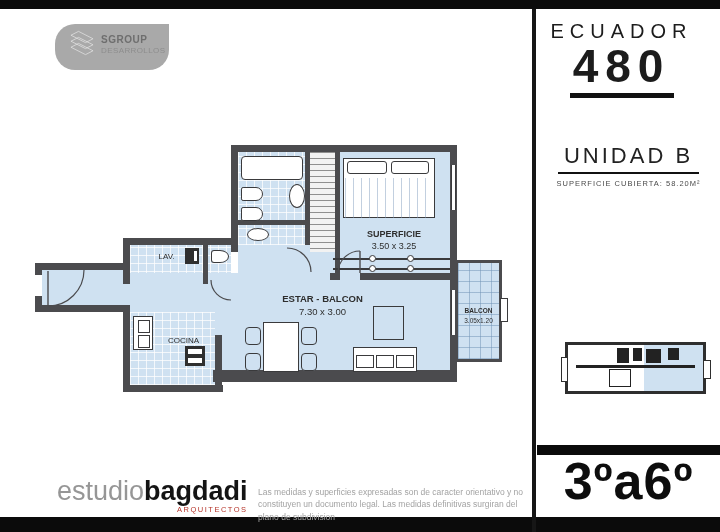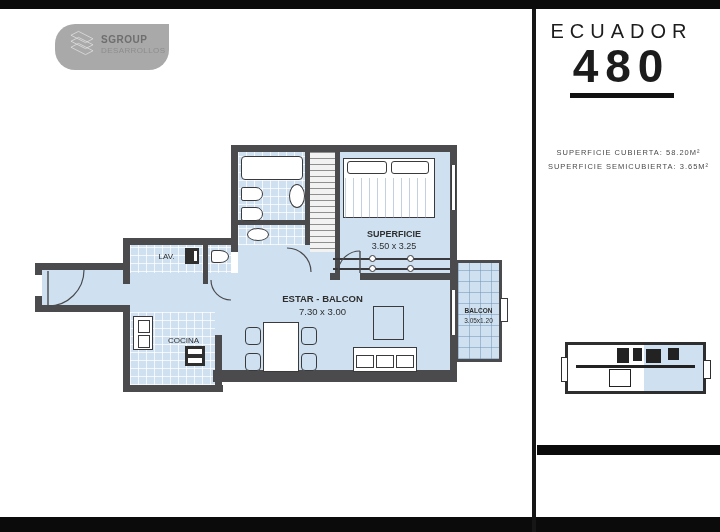--- a/index.html
+++ b/index.html
@@ -76,39 +76,45 @@
     </div>
   </div>
 
   <div class="abs" id="proj">
     <div class="proj-street">ECUADOR</div>
     <div class="proj-num">480</div>
     <span class="proj-rule"></span>
   </div>
 
   <div class="abs" id="unit">
+    <div><span class="unit-name">UNIDAD B</span></div>
     <div class="unit-line">SUPERFICIE CUBIERTA: 58.20M²</div>
-    <div class="unit-line">SUPERFICIE SEMICUBIERTA: 3.65M²</div>
   </div>
 
   <div class="abs" id="keyplan">
     <div class="abs hl"></div>
     <div class="abs tabL"></div>
     <div class="abs tabR"></div>
     <div class="abs k" style="left:36%;top:6%;width:9%;height:34%;"></div>
     <div class="abs k" style="left:48%;top:6%;width:7%;height:28%;"></div>
     <div class="abs k" style="left:58%;top:8%;width:11%;height:32%;"></div>
     <div class="abs k" style="left:74%;top:6%;width:8%;height:26%;"></div>
     <div class="abs k" style="left:6%;top:44%;width:88%;height:5%;"></div>
     <div class="abs" style="left:30%;top:52%;width:15%;height:34%;border:1.5px solid #222;background:#fff;"></div>
   </div>
 
   <div class="abs bar" id="sb-bar"></div>
-
-
+  <div class="abs" id="floors">3ºa6º</div>
+
+  <div class="abs" id="studio">
+    <span class="st-light">estudio</span><span class="st-bold">bagdadi</span>
+    <span class="st-sub">ARQUITECTOS</span>
+  </div>
+
+  <div class="abs" id="disclaimer">Las medidas y superficies expresadas son de caracter orientativo y no constituyen un documento legal. Las medidas definitivas surgiran del plano de subdivision</div>
 
   <div class="abs" id="plan">
 
     <div class="floor" style="left:203px;top:12px;width:212px;height:121px;"></div>
     <div class="floor tile" style="left:203px;top:12px;width:67px;height:93px;"></div>
     <div class="floor tile" style="left:95px;top:105px;width:101px;height:35px;"></div>
     <div class="floor" style="left:95px;top:133px;width:320px;height:97px;"></div>
     <div class="floor tile" style="left:95px;top:172px;width:85px;height:73px;"></div>
     <div class="floor" style="left:7px;top:130px;width:88px;height:35px;"></div>
 

